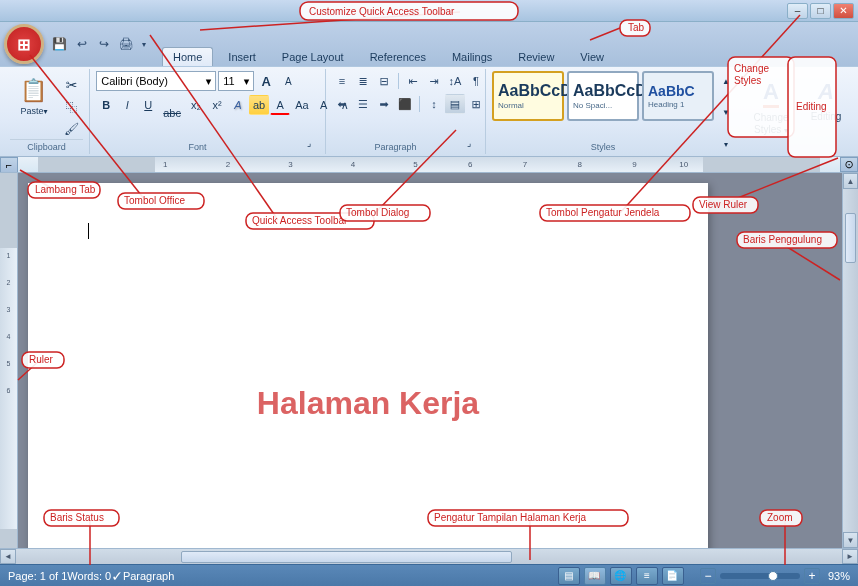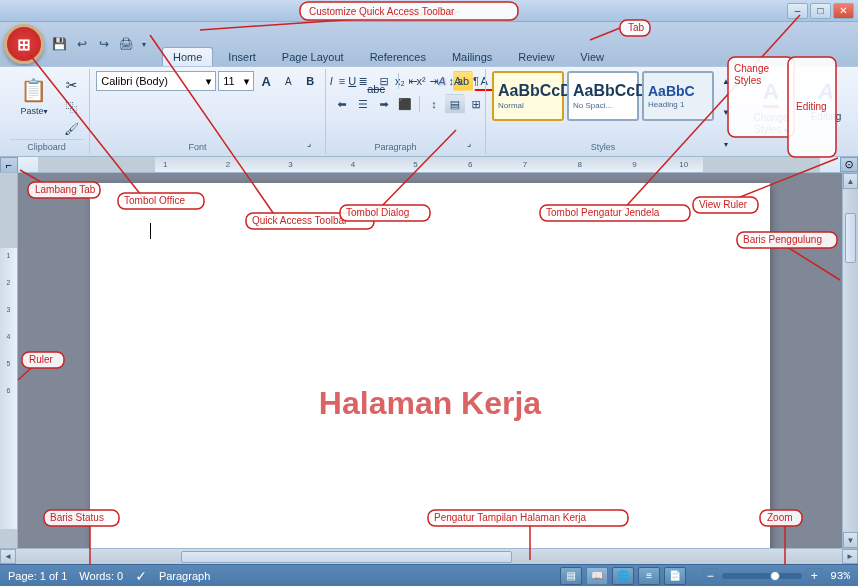--- a/index.html
+++ b/index.html
@@ -52,30 +52,30 @@
     .style-box { width: 72px; height: 50px; border: 2px solid #90a8c0; border-radius: 3px; padding: 4px; cursor: pointer; display: flex; flex-direction: column; align-items: flex-start; justify-content: center; background: white; font-size: 9px; }
     .style-box.selected { border-color: #d4a020; background: #fffce0; }
     .style-box-preview { font-size: 16px; font-weight: bold; color: #1a3a5c; line-height: 1; }
     .style-box-label { font-size: 8px; color: #4a6a8a; margin-top: 2px; }
 
     
     .ruler-bar { height: 16px; background: linear-gradient(to bottom, #e8f0f8, #d8e8f4); border-bottom: 1px solid #a0b8d0; display: flex; align-items: center; padding: 0 20px; position: relative; overflow: hidden; }
     .ruler-icon { width: 18px; height: 16px; background: linear-gradient(to bottom, #c0d4e8, #a8c0dc); border: 1px solid #80a0c0; display: flex; align-items: center; justify-content: center; cursor: pointer; position: absolute; left: 0; top: 0; bottom: 0; }
     .ruler-icon-right { position: absolute; right: 0; top: 0; bottom: 0; width: 18px; background: linear-gradient(to bottom, #c0d4e8, #a8c0dc); border: 1px solid #80a0c0; display: flex; align-items: center; justify-content: center; cursor: pointer; }
     .vertical-ruler { width: 18px; background: linear-gradient(to right, #d0dce8, #e0eaf4); border-right: 1px solid #a0b8d0; display: flex; flex-direction: column; align-items: center; position: relative; }
-    .doc-content { flex: 1; background: #808898; overflow: hidden; position: relative; display: flex; align-items: flex-start; justify-content: center; padding: 10px; }
+    .doc-content { flex: 1; background: #808898; overflow: hidden; position: relative; display: flex; align-items: flex-start; padding: 10px; }
     .doc-page { width: 680px; min-height: 440px; background: white; box-shadow: 2px 2px 8px rgba(0,0,0,0.3); padding: 40px 60px; position: relative; }
     @keyframes blink { 0%,100%{opacity:1} 50%{opacity:0} }
     .scrollbar-v { width: 16px; background: linear-gradient(to right, #d0dce8, #c0ccda); border-left: 1px solid #a0b8d0; display: flex; flex-direction: column; }
     .scrollbar-thumb { background: linear-gradient(to right, #e0eaf8, #c8d8ec); border: 1px solid #90a8c0; border-radius: 2px; height: 40px; margin: 20px 1px; }
     .scrollbar-btn { width: 100%; height: 16px; background: linear-gradient(to bottom, #d8e4f0, #c0d0e0); border: 1px solid #90a8c0; display: flex; align-items: center; justify-content: center; cursor: pointer; font-size: 8px; color: #4a5a70; }
 
     
     .status-bar { height: 22px; background: linear-gradient(to bottom, #5a88b8, #4a78a8); display: flex; align-items: center; justify-content: space-between; padding: 0 8px; border-top: 1px solid #3a6898; }
-    .status-left { display: flex; align-items: center; gap: 12px; color: white; font-size: 11px; }
+    .status-left { display: flex; align-items: center; color: white; font-size: 11px; }
     .status-right { display: flex; align-items: center; gap: 4px; }
     .view-btn { width: 22px; height: 18px; background: linear-gradient(to bottom, #7aaace, #5a8ab0); border: 1px solid #3a6090; border-radius: 2px; cursor: pointer; display: flex; align-items: center; justify-content: center; font-size: 10px; color: white; }
     .view-btn.active { background: linear-gradient(to bottom, #90bade, #7098ba); border-color: #5080a8; }
     .zoom-area { display: flex; align-items: center; gap: 4px; color: white; font-size: 11px; }
     .zoom-slider { width: 80px; height: 6px; background: #3a6898; border-radius: 3px; position: relative; }
     .zoom-slider-thumb { width: 10px; height: 10px; background: white; border-radius: 50%; border: 1px solid #5080a8; position: absolute; top: -2px; left: 60%; cursor: pointer; }
     .zoom-btn { width: 16px; height: 16px; border: 1px solid #5080a8; background: transparent; color: white; cursor: pointer; display: flex; align-items: center; justify-content: center; font-size: 12px; border-radius: 2px; }
 
     
     .para-btn { width: 20px; height: 20px; border: 1px solid transparent; border-radius: 2px; cursor: pointer; display: flex; align-items: center; justify-content: center; font-size: 11px; color: #2c4a6e; }
@@ -156,21 +156,21 @@
           <div style="display:flex; flex-direction:column; gap:2px; margin-top:4px;">
             <div class="small-btn" title="Cut" style="font-size:14px;">✂</div>
             <div class="small-btn" title="Copy" style="font-size:12px;">⿻</div>
             <div class="small-btn" title="Format Painter" style="font-size:12px;">🖌</div>
           </div>
         </div>
         <div class="ribbon-group-label">Clipboard</div>
       </div>
 
       <div class="ribbon-group" style="min-width:190px;">
-        <div class="ribbon-group-content" style="flex-direction:row; width:100%;">
+        <div class="ribbon-group-content" style="flex-direction:column; width:100%;">
           <div class="font-row">
             <div class="font-name-box">
               <span>Calibri (Body)</span>
               <span>▾</span>
             </div>
             <div class="font-size-box">
               <span>11</span>
               <span>▾</span>
             </div>
             <div class="small-btn" style="font-weight:bold; font-size:13px;" title="Increase Font Size">A</div>
@@ -346,21 +346,21 @@
         <div class="view-btn">🌐</div>
         <div class="view-btn">≡</div>
         <div class="view-btn">📄</div>
         <div style="width:8px;"></div>
         <div class="zoom-area">
           <div class="zoom-btn">−</div>
           <div class="zoom-slider">
             <div class="zoom-slider-thumb"></div>
           </div>
           <div class="zoom-btn">+</div>
-          <span style="margin-left:4px;font-family:Liberation Mono, monospace;">93%</span>
+          <span style="margin-left:4px;">93%</span>
         </div>
       </div>
     </div>
   </div>
 
 </div>
 
 <svg class="overlay-svg">
 
   <line x1="460" y1="12" x2="200" y2="30" stroke="#cc2222" stroke-width="1.5"></line>

